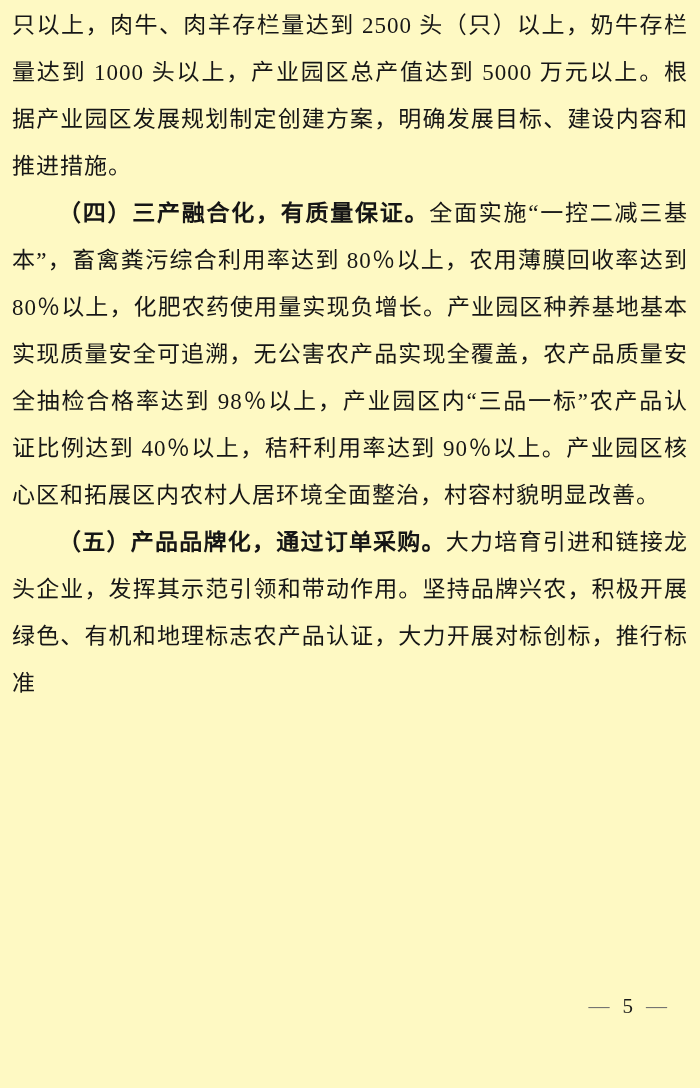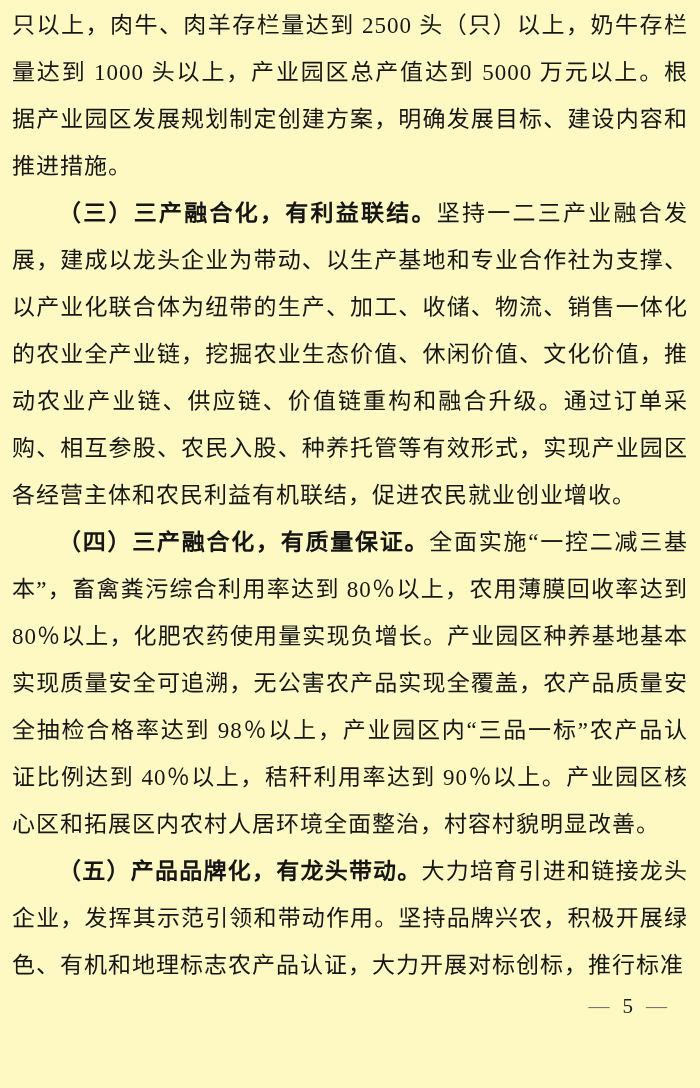--- a/index.html
+++ b/index.html
@@ -58,23 +58,22 @@
 </style>
 </head>
 <body>
 
 <div class="page">
 
   <div class="doc-body">
 
     <p class="para"><span>只以上，肉牛、肉羊存栏量达到 2500 头（只）以上，奶牛存栏量达到 1000 头以上，产业园区总产值达到 5000 万元以上。根据产业园区发展规划制定创建方案，明确发展目标、建设内容和推进措施。</span></p>
 
-    <p class="para indented"><span class="para-lead">（三）三产融合化，有利益联结。</span><span>坚持一二三产业融合发展，建成以龙头企业为带动、以生产基地和专业合作社为支撑、以产业化联合体为纽带的生产、加工、收储、物流、销售一体化的农业全产业链，挖掘农业生态价值、休闲价值、文化价值，推动农业产业链、供应链、价值链重构和融合升级。通过订单采购、相互参股、农民入股、种养托管等有效形式，实现产业园区各经营主体和农民利益有机联结，促进农民就业创业增收。</span></p>
 
     <p class="para indented"><span class="para-lead">（四）三产融合化，有质量保证。</span><span>全面实施“一控二减三基本”，畜禽粪污综合利用率达到 80％以上，农用薄膜回收率达到 80％以上，化肥农药使用量实现负增长。产业园区种养基地基本实现质量安全可追溯，无公害农产品实现全覆盖，农产品质量安全抽检合格率达到 98％以上，产业园区内“三品一标”农产品认证比例达到 40％以上，秸秆利用率达到 90％以上。产业园区核心区和拓展区内农村人居环境全面整治，村容村貌明显改善。</span></p>
 
-    <p class="para indented"><span class="para-lead">（五）产品品牌化，有龙头带动。</span><span>大力培育引进和链接龙头企业，发挥其示范引领和带动作用。坚持品牌兴农，积极开展绿色、有机和地理标志农产品认证，大力开展对标创标，推行标准</span></p>
+    <p class="para indented"><span class="para-lead">（五）产品品牌化，通过订单采购。</span><span>大力培育引进和链接龙头企业，发挥其示范引领和带动作用。坚持品牌兴农，积极开展绿色、有机和地理标志农产品认证，大力开展对标创标，推行标准</span></p>
 
   </div>
 
   <div class="page-footer"><span class="dash">—</span><span class="num">5</span><span class="dash">—</span></div>
 
 </div>
 
 </body></html>

